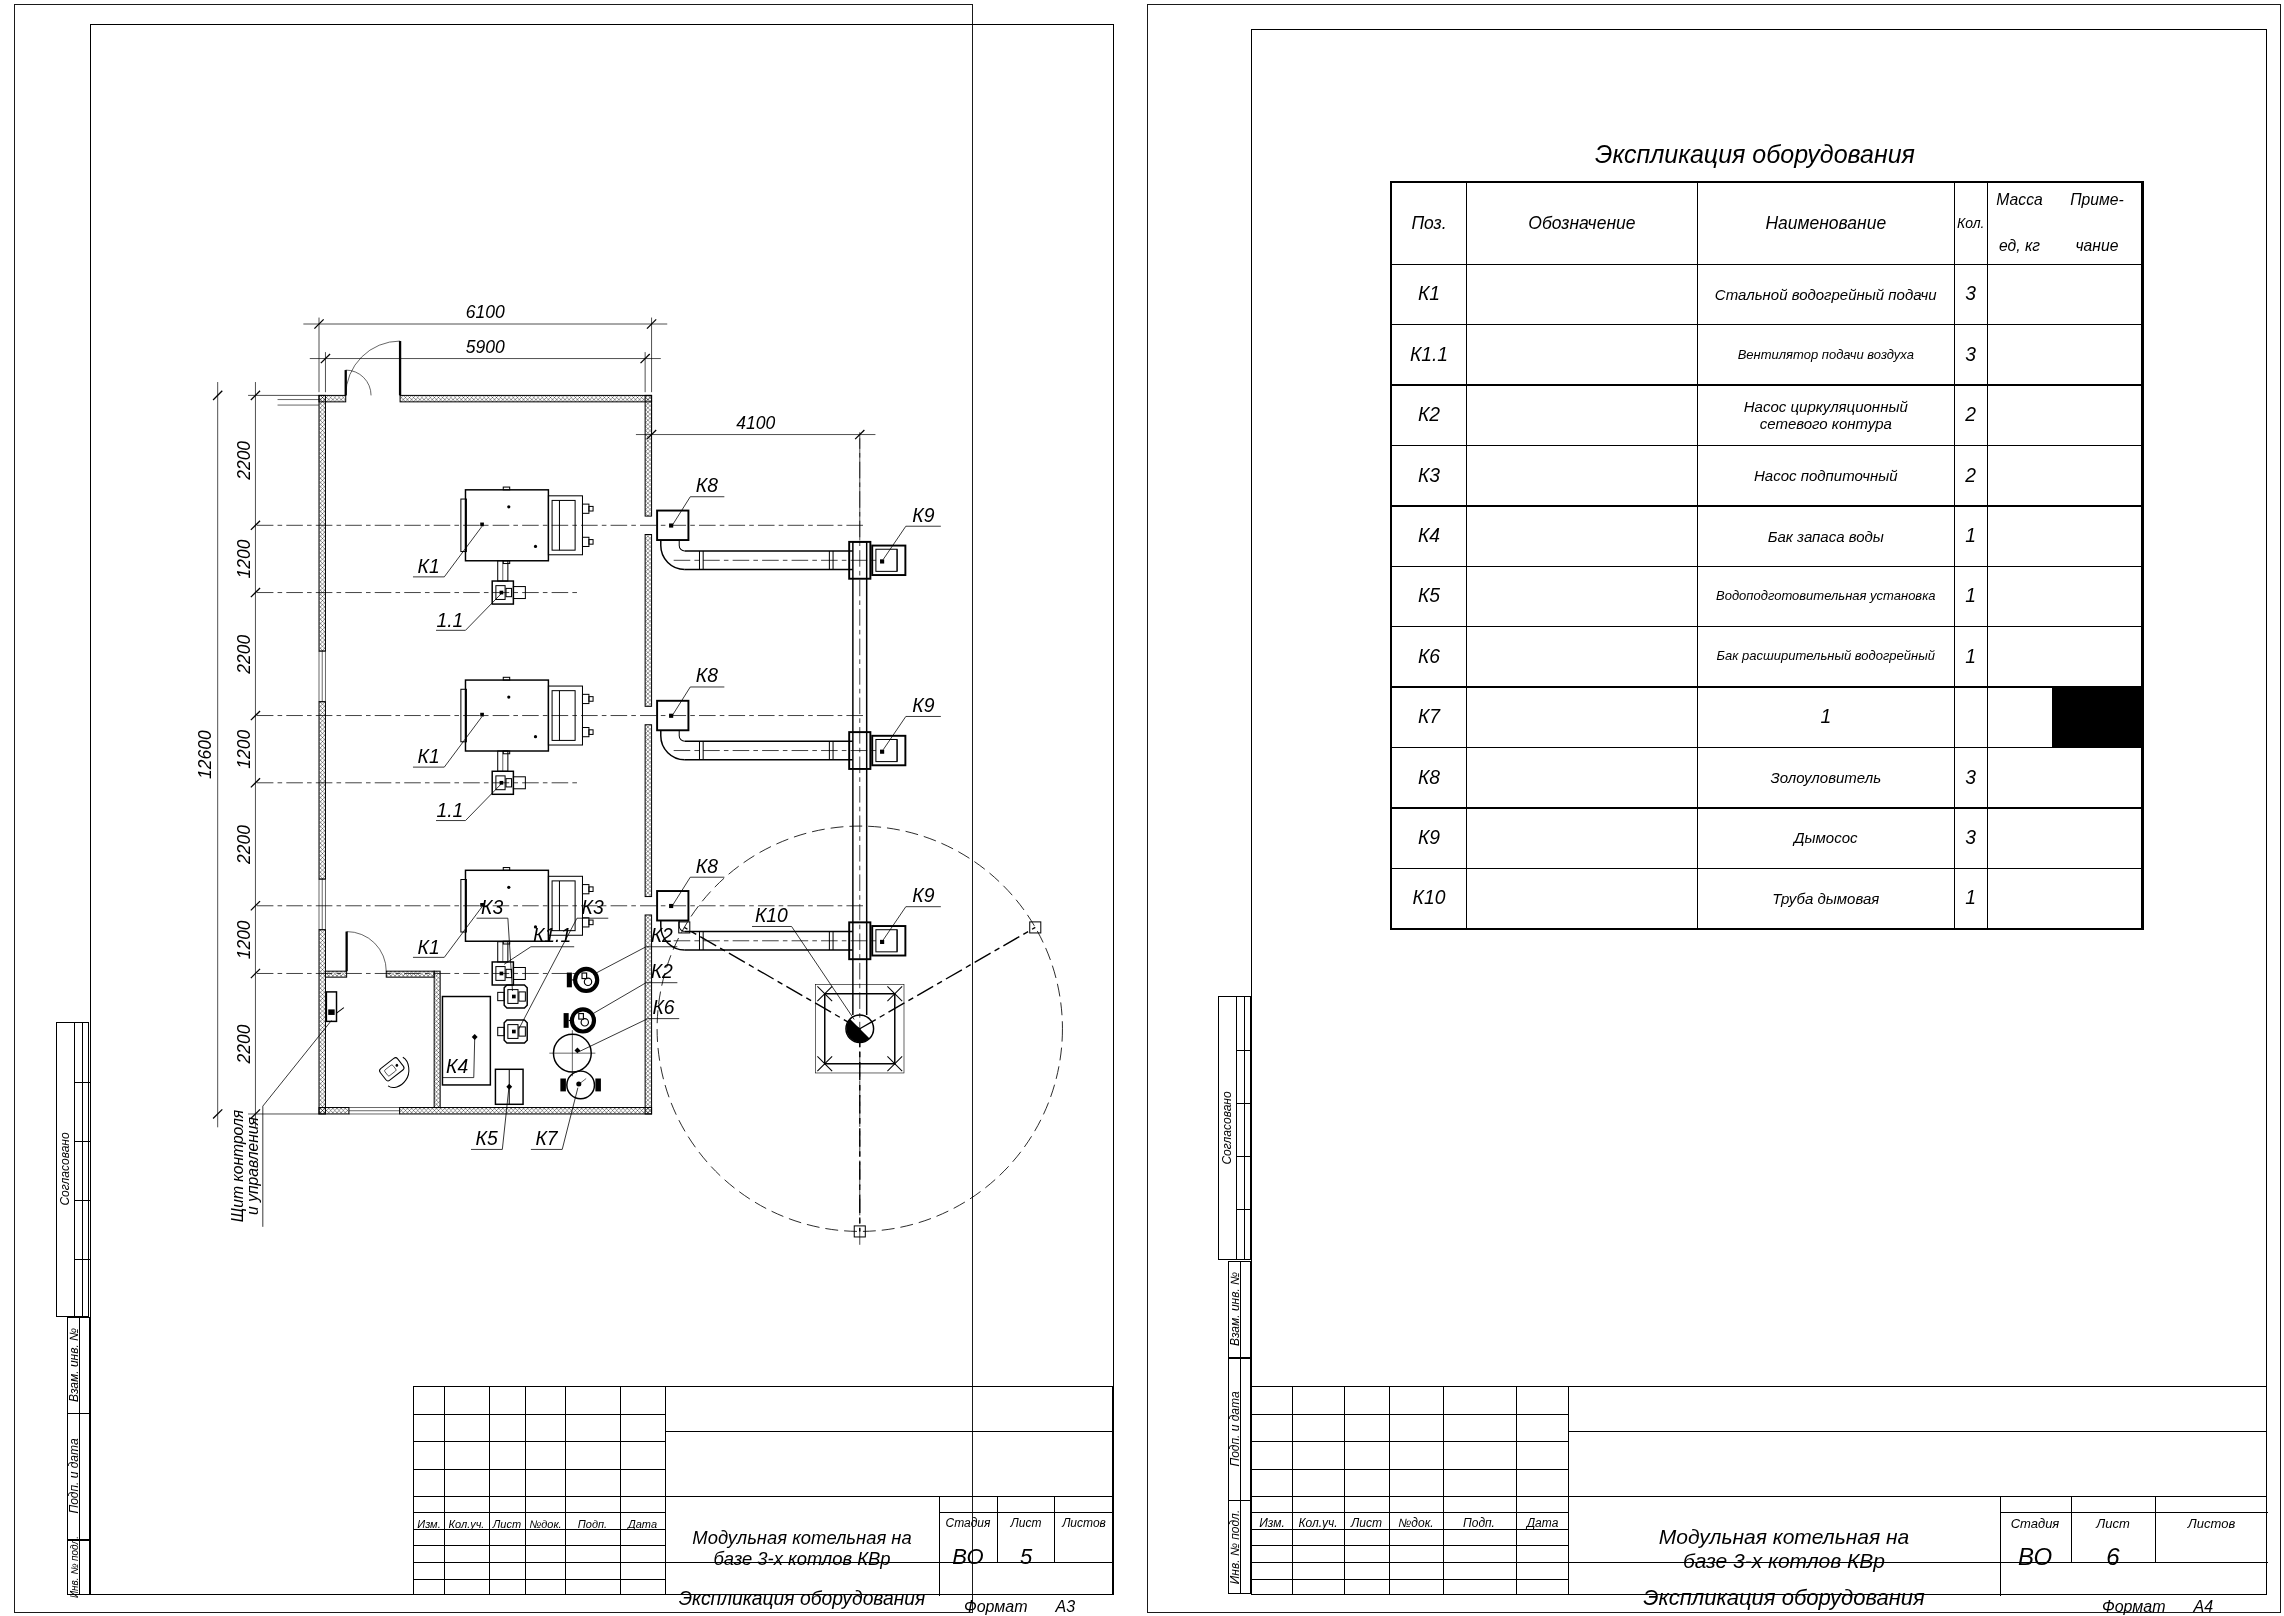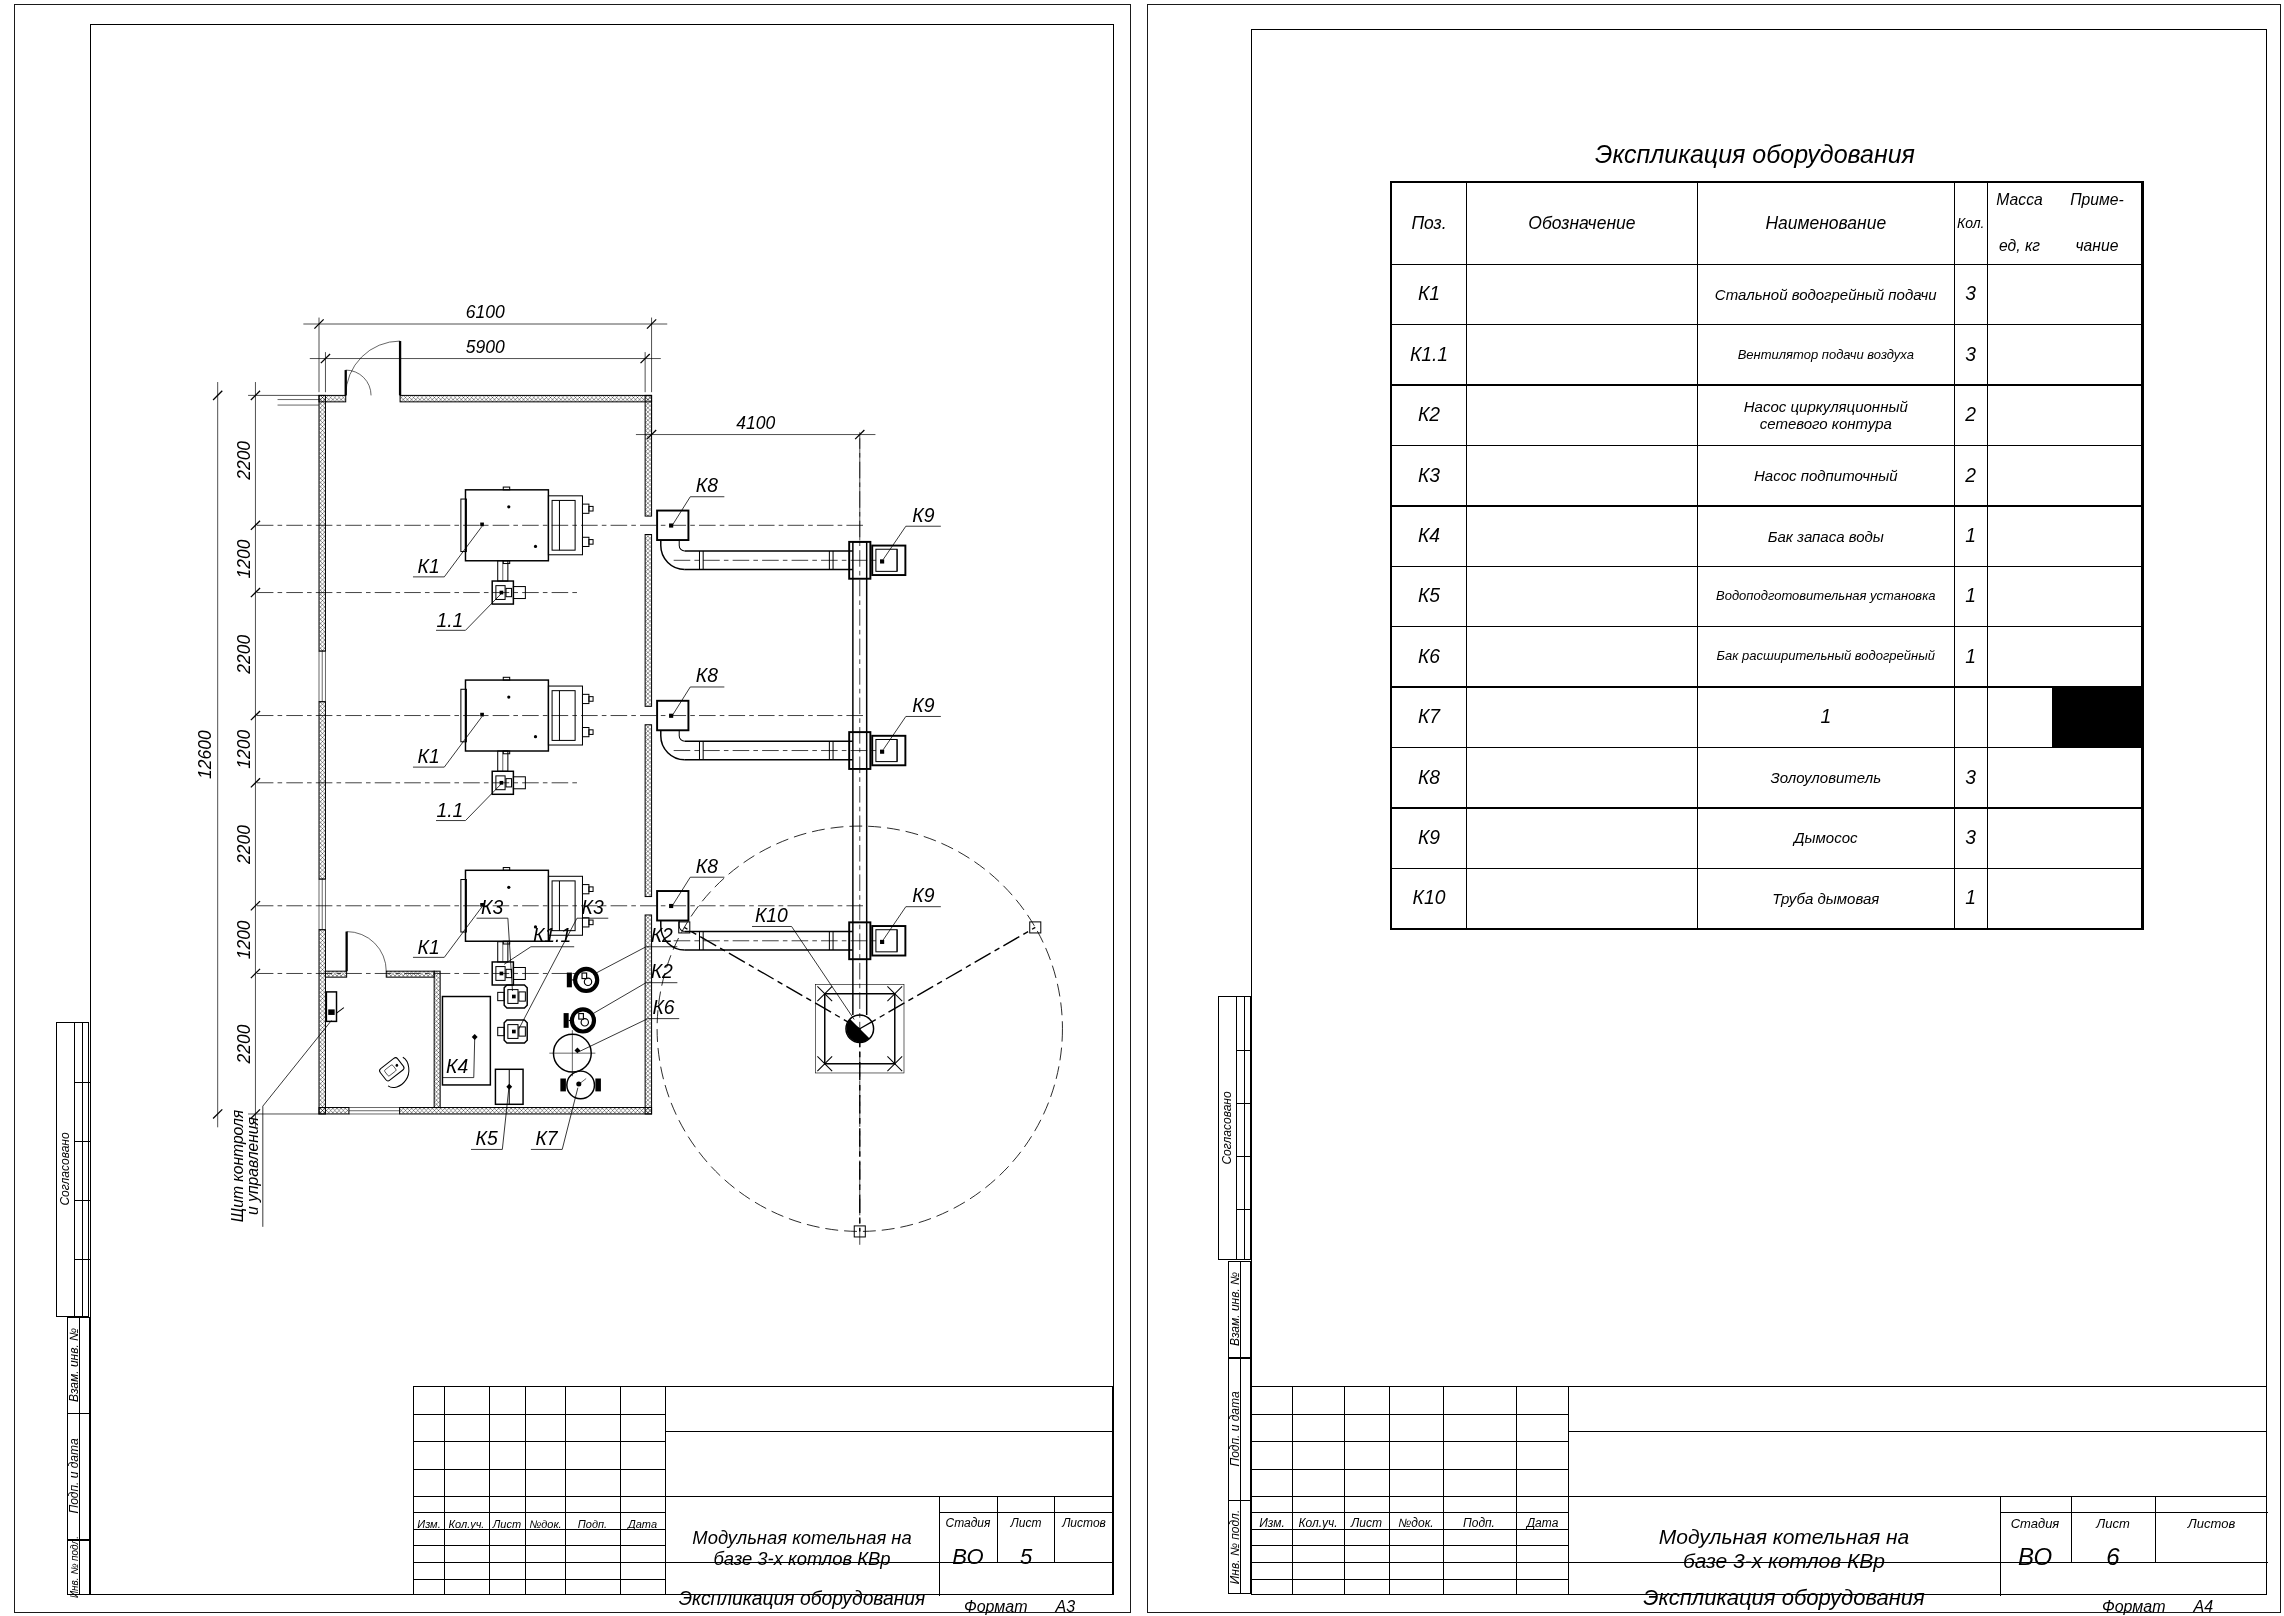--- a/index.html
+++ b/index.html
@@ -1,18 +1,18 @@
 <!DOCTYPE html>
 <html style="font-size:7.4px"><head>
 <meta charset="utf-8">
 <style>
   html,body{margin:0;padding:0;background:#fff;}
   body{width:2284px;height:1616px;position:relative;font-family:"Liberation Sans",sans-serif;color:#000;}
   .page{position:absolute;top:3.7px;height:1609px;background:#fff;border:0.9px solid #1a1a1a;box-sizing:border-box;}
-  #page-left{left:14px;width:1117px;}
+  #page-left{left:14px;width:959px;}
   #page-right{left:1147px;width:1134px;}
   .frame{position:absolute;border:1.8px solid #000;box-sizing:border-box;}
   .vl,.hl{position:absolute;background:#000;}
   .cell{position:absolute;display:flex;align-items:center;justify-content:center;text-align:left;font-style:italic;line-height:1.12;margin-top:20px;}
   
   .eq-table{position:absolute;border:2.3px solid #000;background:#000;}
   .eq-head,.eq-row{display:grid;grid-template-columns:74px 230px 256px 32px 64px 89px;column-gap:0.9px;background:#000;}
   .eq-head{height:81px;}
   .eq-row{height:59px;margin-top:1.4px;}
   .eq-head>div,.eq-row>div{background:#fff;display:flex;flex-direction:column;align-items:center;justify-content:center;text-align:center;font-style:italic;line-height:1.15;}

